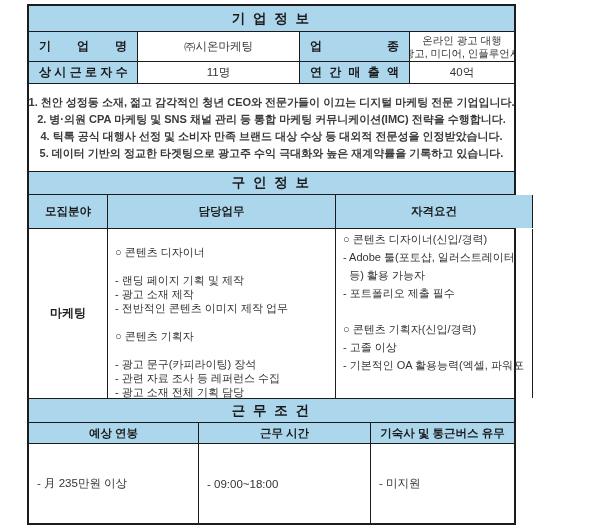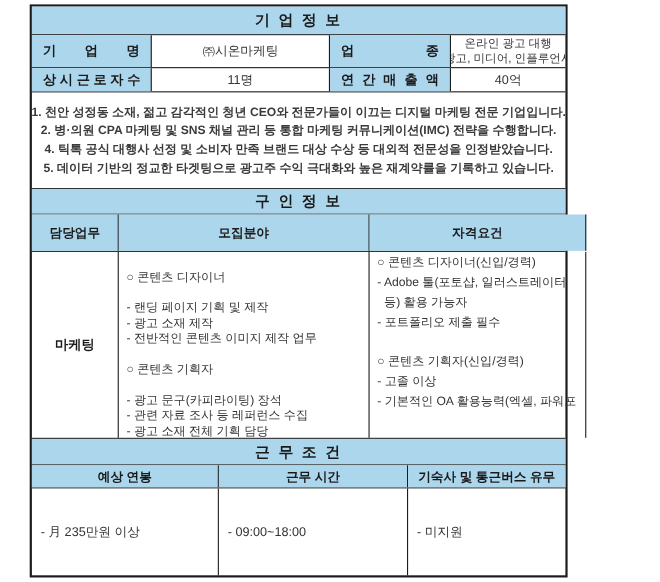--- a/index.html
+++ b/index.html
@@ -120,22 +120,22 @@
         <div class="line">4. 틱톡 공식 대행사 선정 및 소비자 만족 브랜드 대상 수상 등 대외적 전문성을 인정받았습니다.</div>
         <div class="line">5. 데이터 기반의 정교한 타겟팅으로 광고주 수익 극대화와 높은 재계약률을 기록하고 있습니다.</div>
       </div>
   </div>
 
   <div class="row sec-title sec-title-b">
     <div class="cell blue center">구 인 정 보</div>
   </div>
 
   <div class="row b-head">
+    <div class="cell blue center">모집분야</div>
     <div class="cell blue center">담당업무</div>
-    <div class="cell blue center">모집분야</div>
     <div class="cell blue center">자격요건</div>
     <div class="cell blue center">비고</div>
   </div>
 
   <div class="row b-content">
     <div class="cell field-cell center">마케팅</div>
     <div class="cell lines-cell duties-cell">
         <div class="line">&nbsp;</div>
         <div class="line">○ 콘텐츠 디자이너</div>
         <div class="line">&nbsp;</div>

